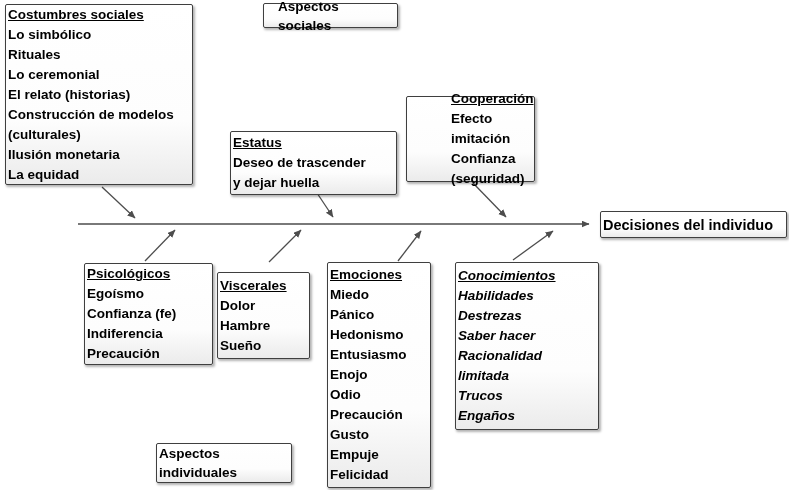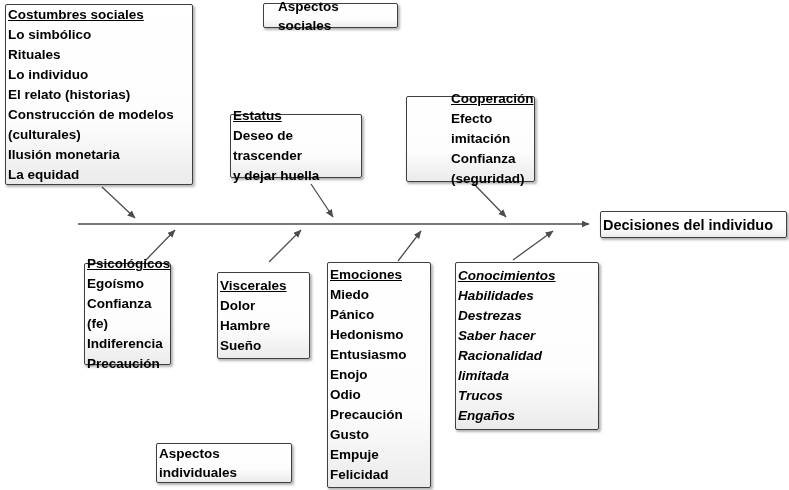--- a/index.html
+++ b/index.html
@@ -24,24 +24,24 @@
     font-size:13.5px;line-height:20px;
     padding:0 2px;
   }
   .cbox .hdr{text-decoration:underline;}
   .cbox .itm{white-space:pre-line;}
   .labelbox{line-height:19px;}
   .effectbox{font-size:14.5px;line-height:normal;}
   
   #box-costumbres{left:5px;top:4px;width:188px;height:181px;}
   #box-aspectos-sociales{left:263px;top:3px;width:135px;height:25px;padding-left:14px;}
-  #box-estatus{left:230px;top:114px;width:132px;height:64px;}
+  #box-estatus{left:230px;top:131px;width:167px;height:64px;}
   #box-cooperacion{left:406px;top:96px;width:129px;height:86px;padding-left:44px;}
   #box-decisiones{left:600px;top:211px;width:187px;height:27px;}
-  #box-psicologicos{left:84px;top:263px;width:87px;height:102px;}
+  #box-psicologicos{left:84px;top:263px;width:129px;height:102px;}
   #box-viscerales{left:217px;top:263px;width:93px;height:87px;margin-top:9px;}
   #box-emociones{left:327px;top:262px;width:104px;height:226px;}
   #box-conocimientos{left:455px;top:262px;width:144px;height:168px;font-style:italic;}
   #box-aspectos-individuales{left:156px;top:443px;width:136px;height:40px;}
 </style>
 </head>
 <body>
 
 <div class="canvas">
 
@@ -58,21 +58,21 @@
     <line x1="145" y1="261" x2="175" y2="230" stroke="#4d4d4d" stroke-width="1.3" marker-end="url(#ah)"></line>
     <line x1="269" y1="262" x2="301" y2="230" stroke="#4d4d4d" stroke-width="1.3" marker-end="url(#ah)"></line>
     <line x1="398" y1="261" x2="421" y2="231" stroke="#4d4d4d" stroke-width="1.3" marker-end="url(#ah)"></line>
     <line x1="513" y1="260" x2="553" y2="231" stroke="#4d4d4d" stroke-width="1.3" marker-end="url(#ah)"></line>
   </svg>
 
   <div class="cbox" id="box-costumbres">
     <div class="hdr">Costumbres sociales</div>
     <div class="itm">Lo simbólico</div>
     <div class="itm">Rituales</div>
-    <div class="itm">Lo individuo</div>
+    <div class="itm">Lo ceremonial</div>
     <div class="itm">El relato (historias)</div>
     <div class="itm">Construcción de modelos
 (culturales)</div>
     <div class="itm">Ilusión monetaria</div>
     <div class="itm">La equidad</div>
   </div>
 
   <div class="cbox" id="box-estatus">
     <div class="hdr">Estatus</div>
     <div class="itm">Deseo de trascender

